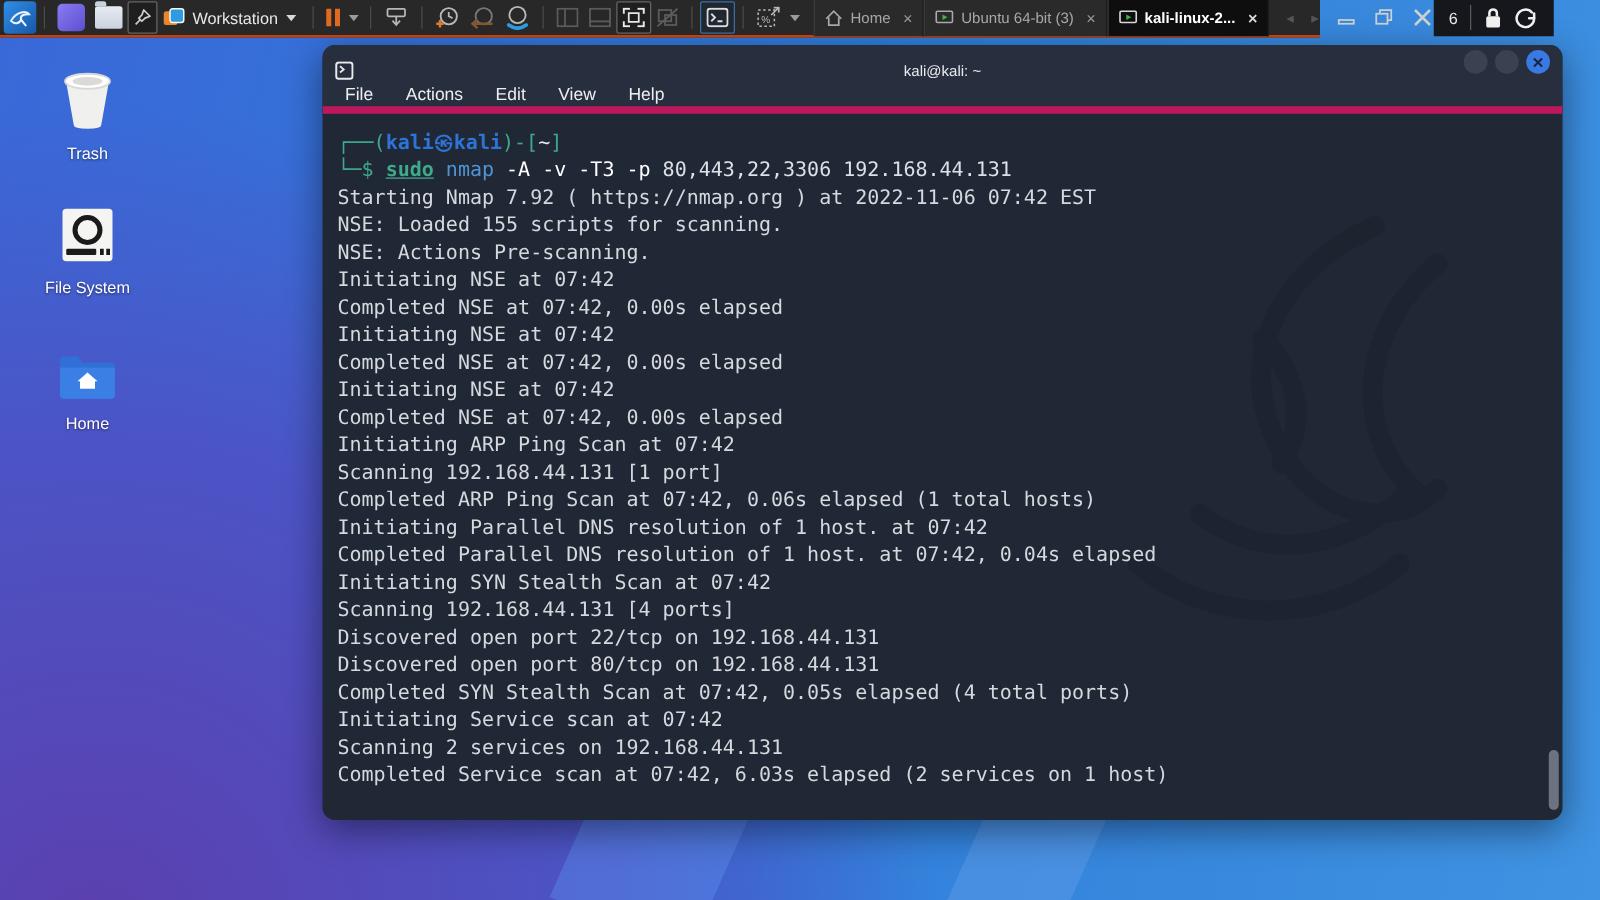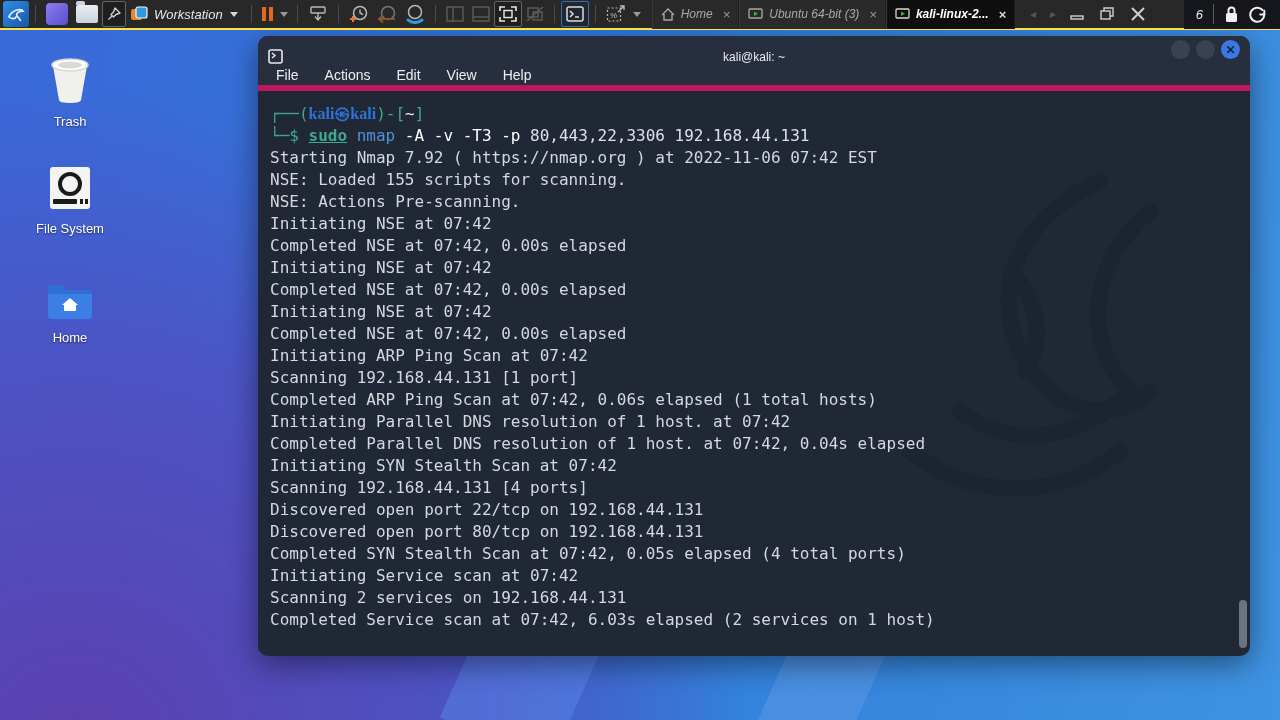--- a/index.html
+++ b/index.html
@@ -17,22 +17,22 @@
   .wp-band2 { position:absolute; left:820px; bottom:-60px; width:90px; height:380px;
     background:rgba(120,170,240,.30); transform:rotate(24deg); }
 
   
   .watermark { position:absolute; right:0; bottom:0; width:260px; height:90px; }
   .wm-logo { position:absolute; left:0; bottom:-18px; opacity:.55; }
   .wm-text { position:absolute; left:78px; bottom:8px; font-size:52px; font-weight:bold;
     letter-spacing:1px; color:rgba(25,35,75,.38); }
 
   
-  .topbar { position:absolute; top:0; left:0; width:1280px; height:30px;
-    background:#282828; border-bottom:2px solid #fde047; display:flex; align-items:center; z-index:50;font-style:italic; }
+  .topbar { position:absolute; top:0; left:0; width:1056px; height:30px;
+    background:#282828; border-bottom:2px solid #c2410c; display:flex; align-items:center; z-index:50; }
   .tb-sep { width:1px; height:18px; background:#4a4a4a; margin:0 6px; flex:none; }
   .tb-btn { display:flex; align-items:center; justify-content:center; height:26px;
     padding:0 4px; flex:none; }
   .tb-btn.boxed { border:1px solid #666; background:#1f1f1f; border-radius:2px; }
   .tb-btn.blue-boxed { border:1px solid #3a6ea5; background:#1f2730; border-radius:2px; }
   .caret { width:0; height:0; border-left:4px solid transparent; border-right:4px solid transparent;
     border-top:5px solid #9a9a9a; margin:0 3px; flex:none; }
   .ws-label { color:#e8e8e8; font-size:13px; margin:0 4px 0 6px; }
   .kali-host-icon { width:26px; height:26px; margin-left:3px; border-radius:3px; flex:none;
     background:linear-gradient(135deg,#2f8fe8,#1856a8); display:flex; align-items:center; justify-content:center; }
@@ -83,21 +83,21 @@
     font-weight:bold; }
   .term-menubar { height:27px; background:#272e3d; display:flex; align-items:center;
     gap:26px; padding-left:18px; border-bottom:6px solid #be185d; }
   .term-menubar span { color:#eceef1; font-size:14px; }
   .term-body { position:relative; height:565px; padding:12px 14px 0 12px;
     font-family:"DejaVu Sans Mono", monospace; font-size:16px; line-height:22px;
     color:var(--term-text,#d5d8dd); }
   .dragon-wm { position:absolute; right:60px; top:60px; opacity:.55; pointer-events:none; }
   .term-line { white-space:pre; position:relative; z-index:2; }
   .c-frame { color:var(--prompt-frame,#3fa98c); }
-  .c-user  { color:var(--prompt-user,#2e74d8); font-weight:bold;font-family:Liberation Serif, serif; }
+  .c-user  { color:var(--prompt-user,#2e74d8); font-weight:bold; }
   .c-at    { font-family:"DejaVu Sans", sans-serif; }
   .c-path  { color:#e9ebee; }
   .c-sudo  { color:var(--prompt-frame,#3fa98c); text-decoration:underline;font-weight:bold; }
   .c-cmd   { color:var(--command-blue,#4f94d4); }
   .c-opt   { color:#ffffff; }
   .c-arg   { color:#dde1e6; }
   .scroll-thumb { position:absolute; right:3px; bottom:8px; width:8px; height:48px;
     border-radius:4px; background:#6b7280; z-index:5; }
 </style>
 </head>

